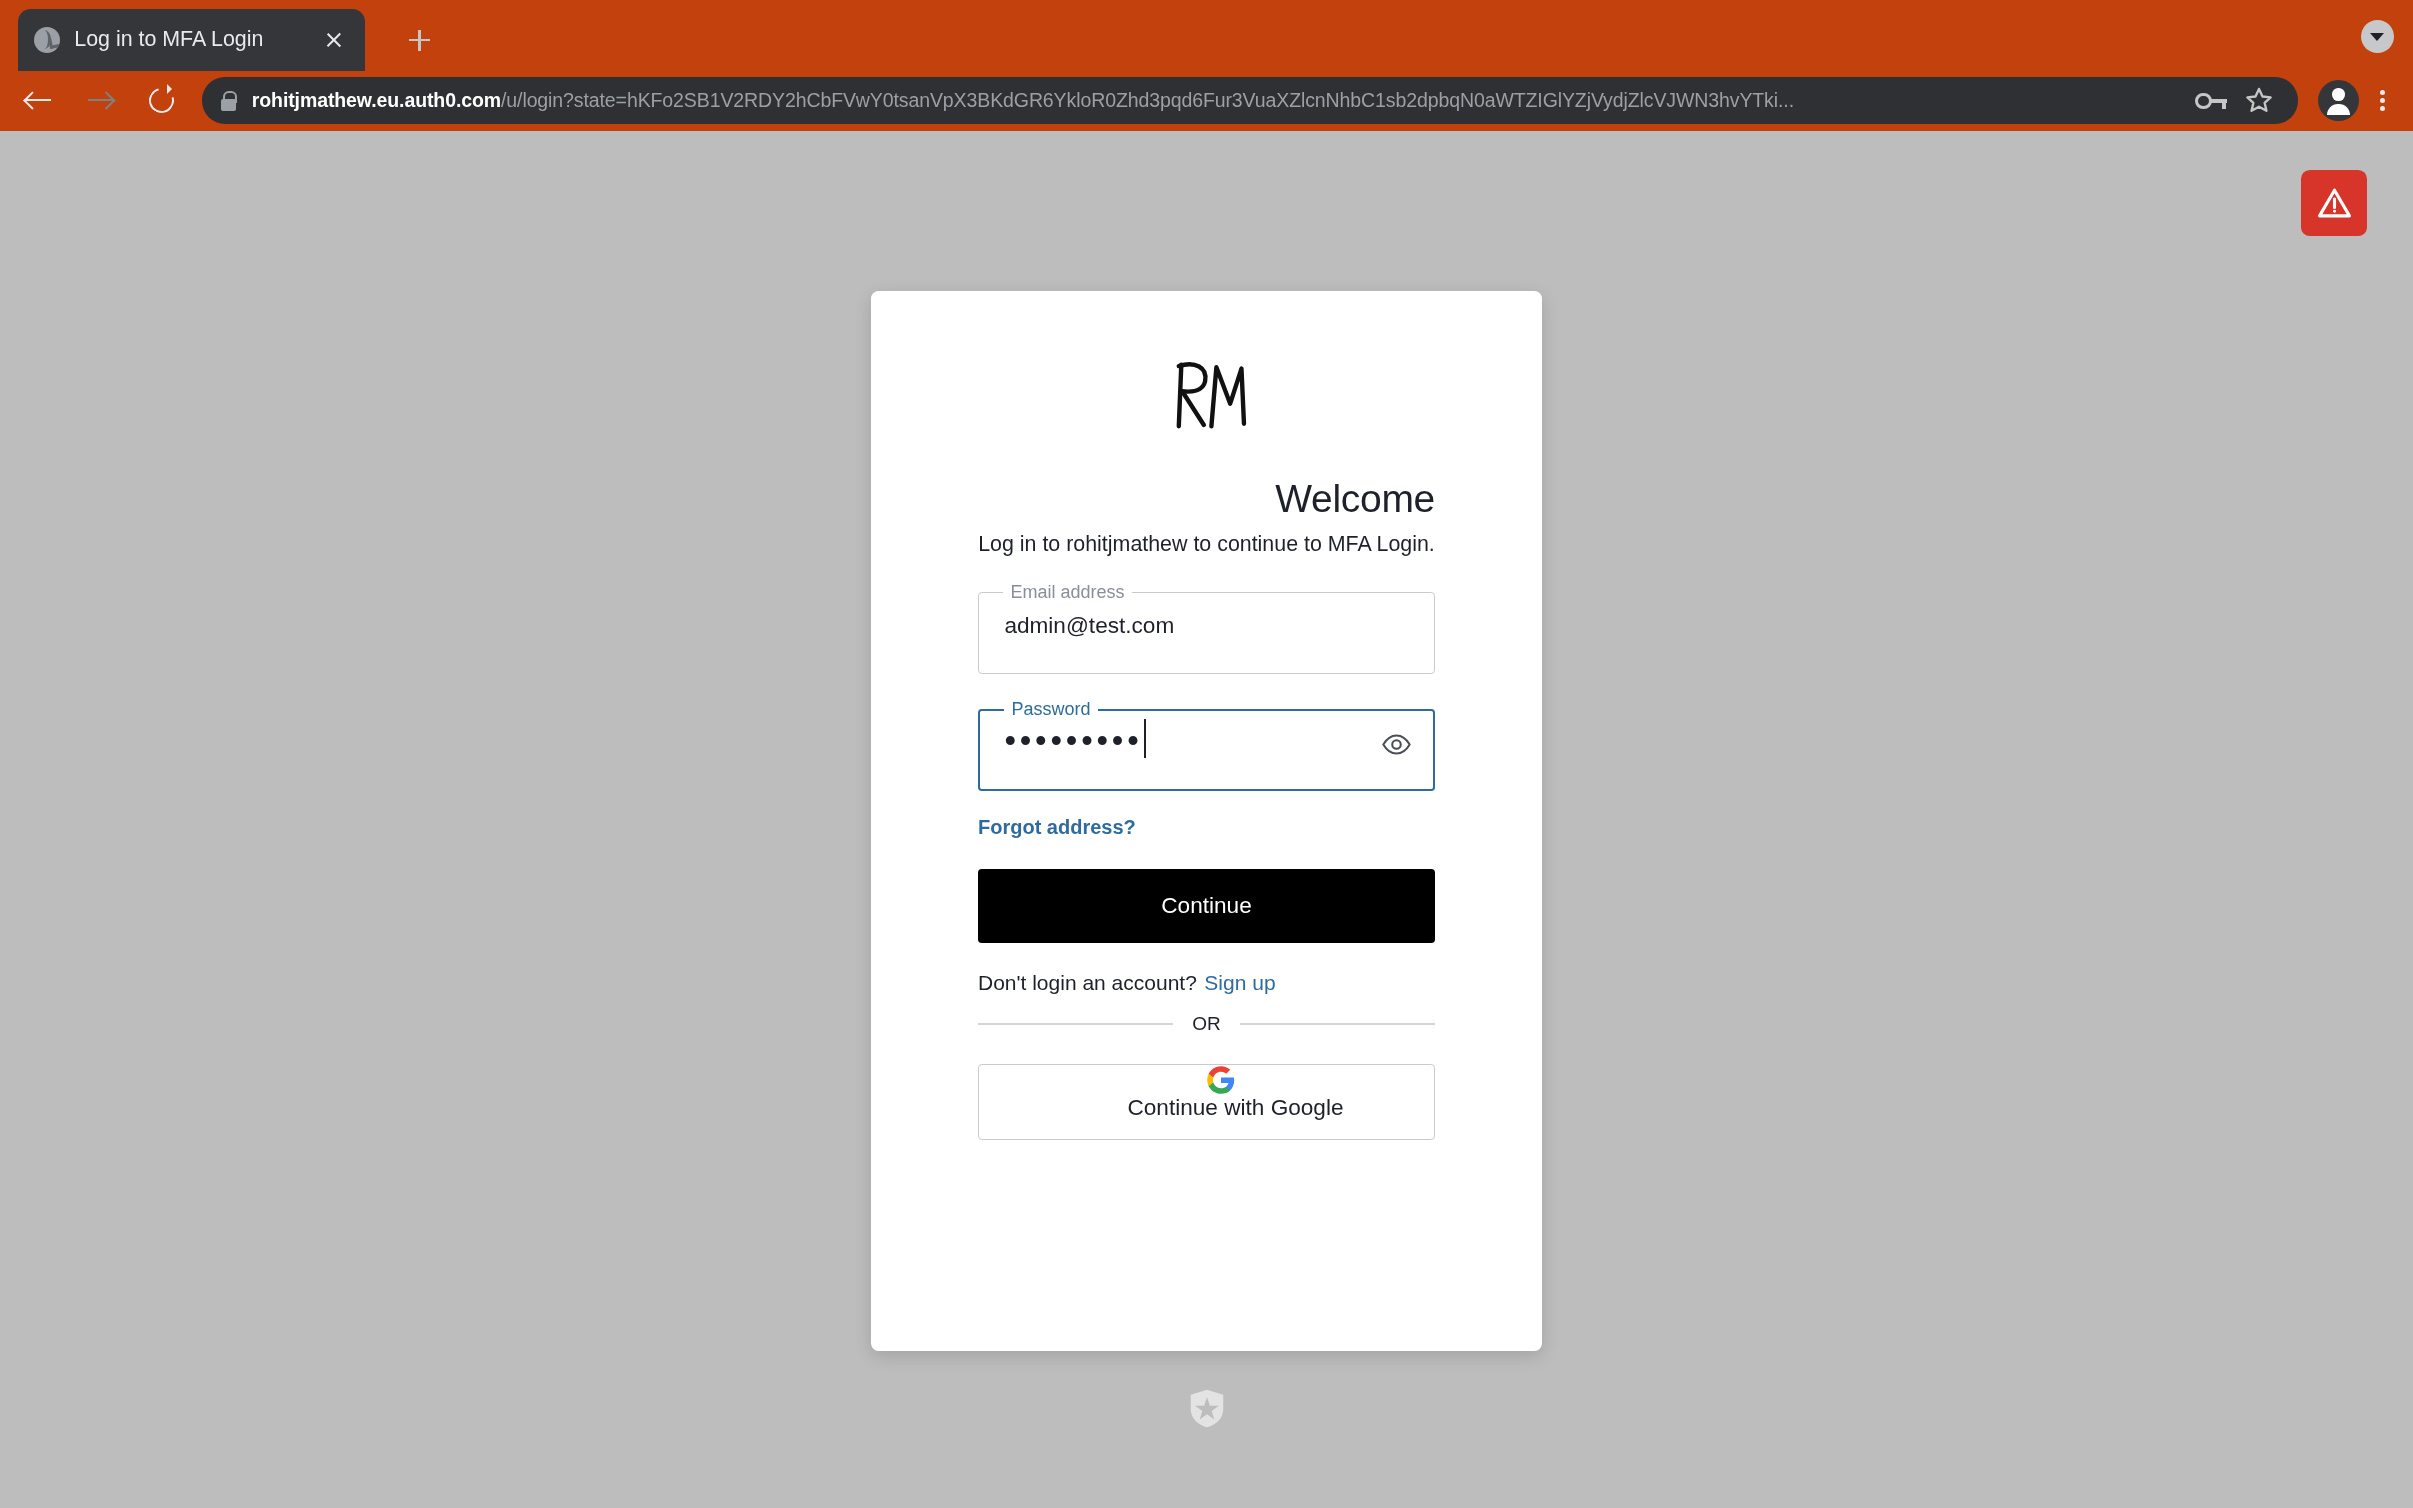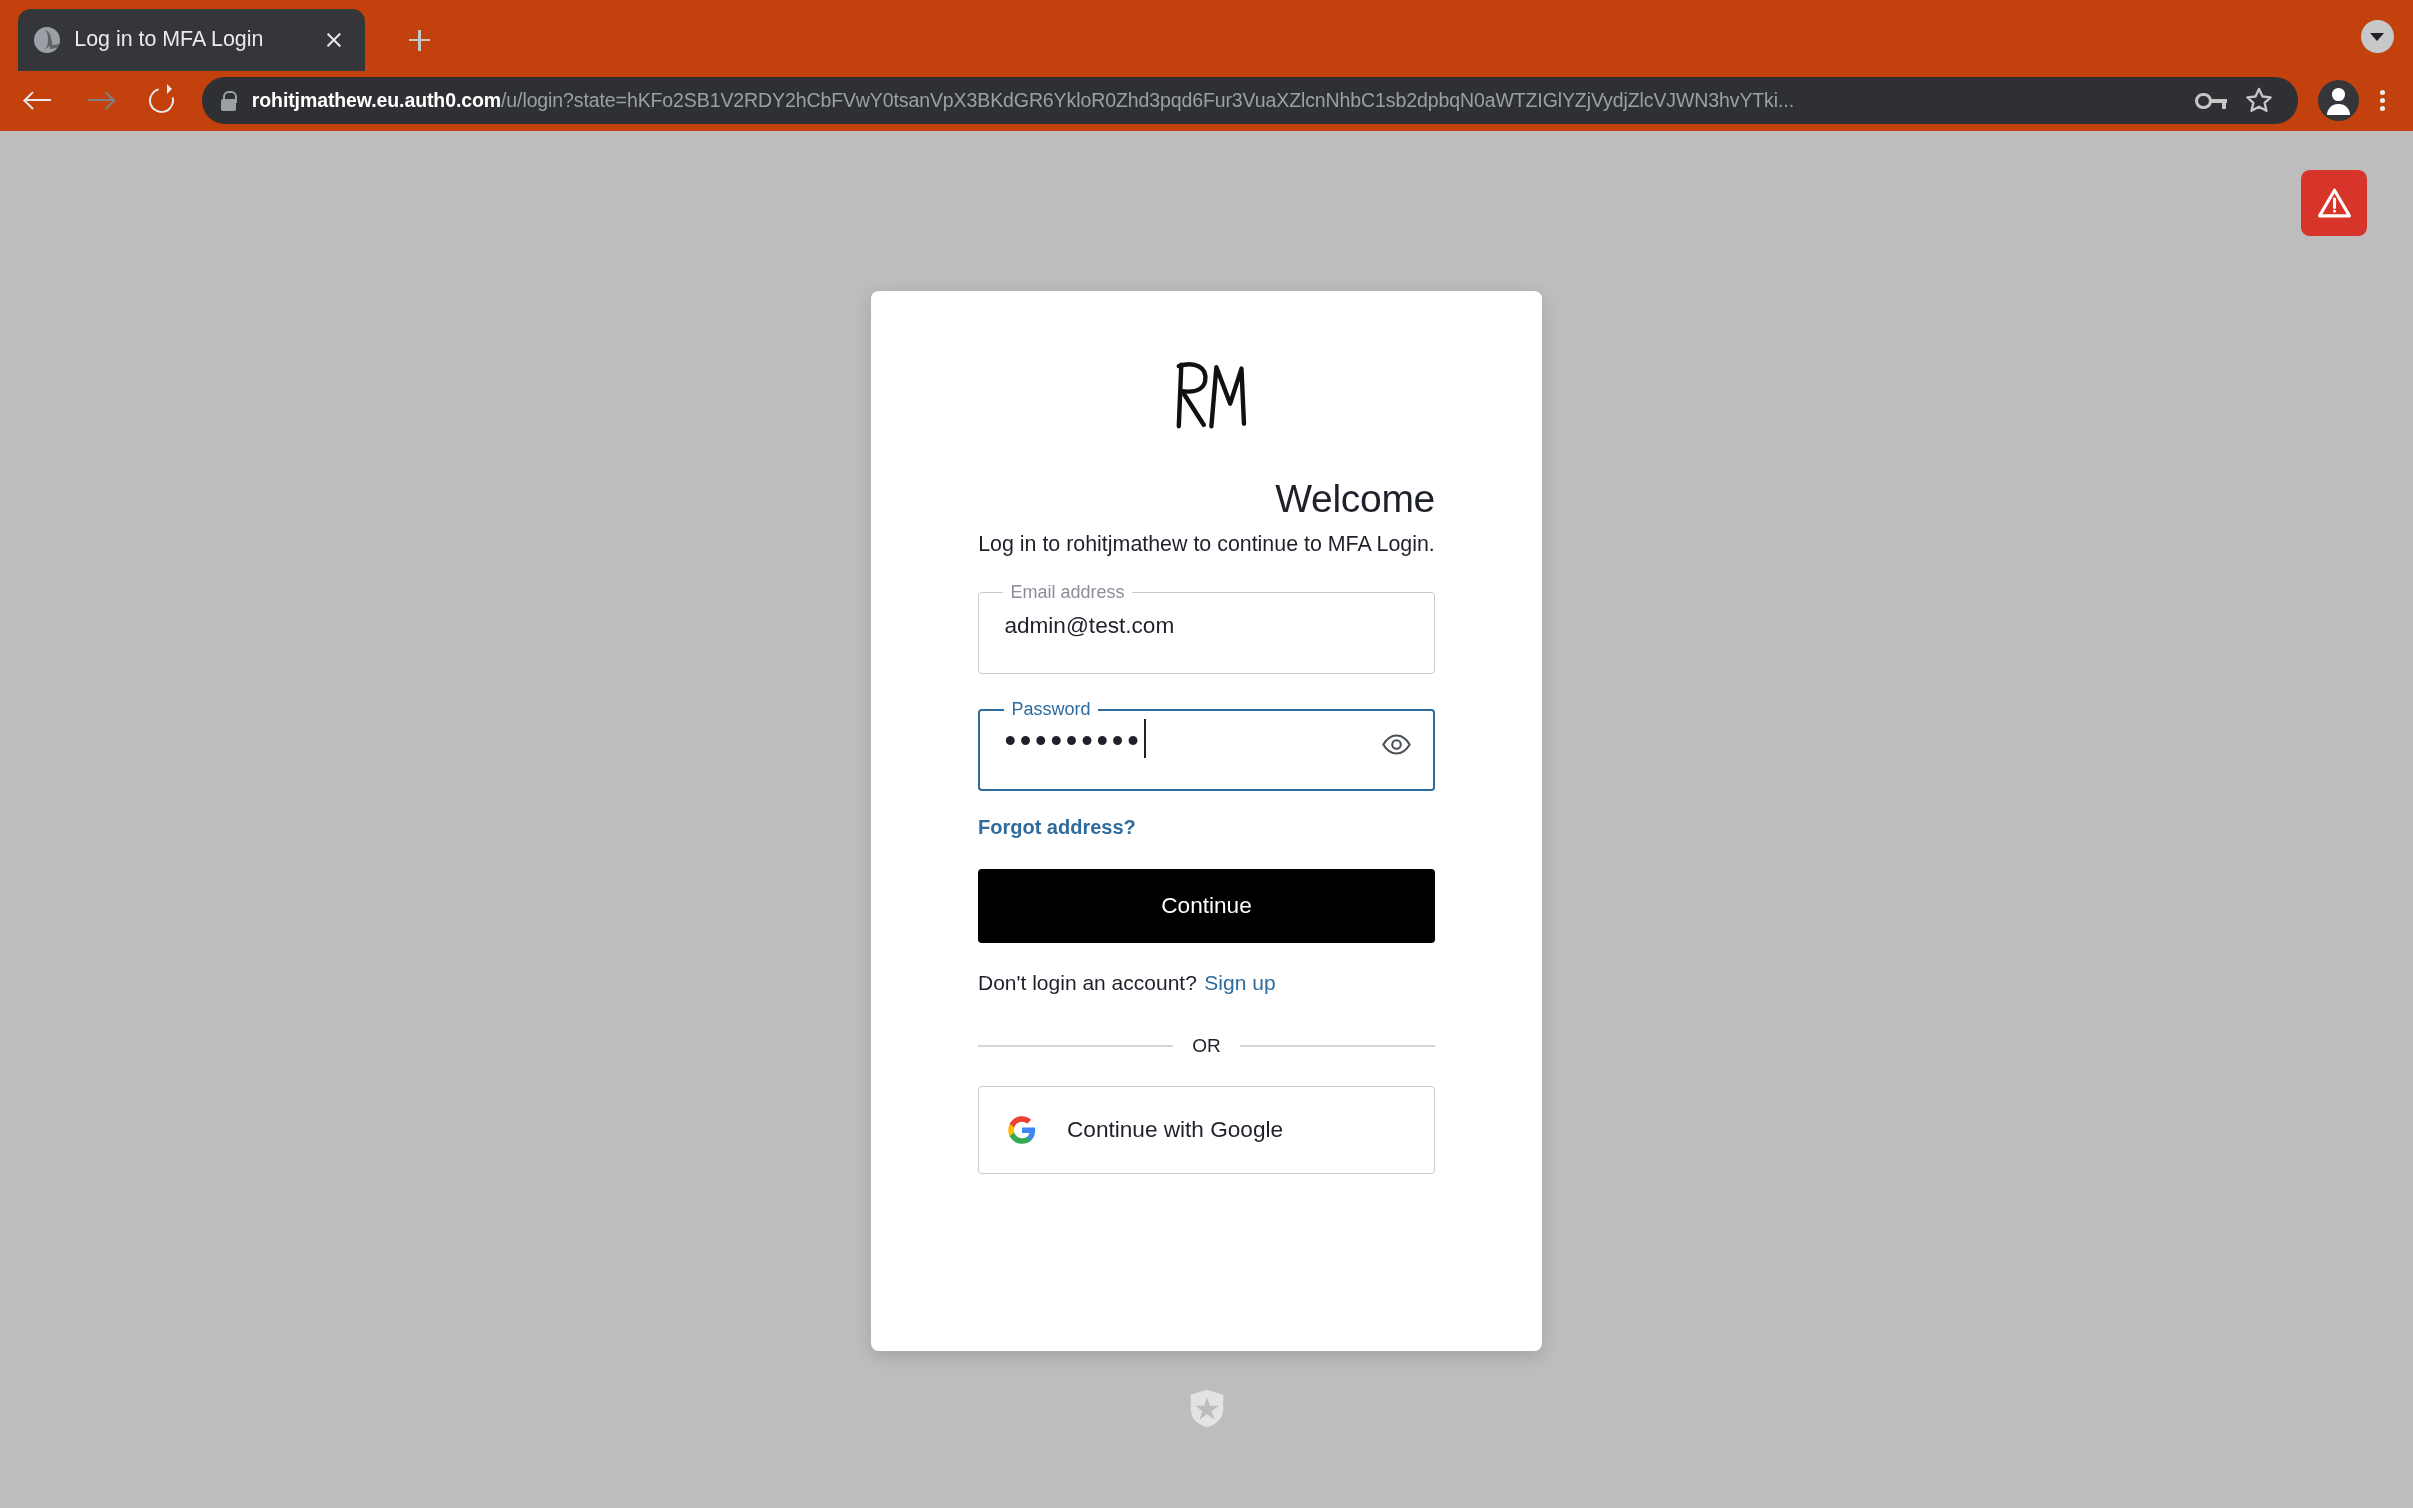--- a/index.html
+++ b/index.html
@@ -305,40 +305,41 @@
   #signup-row {
     margin-top: 28px;
     font-size: 21px; color: #1e212a;
   }
   #signup-link {
     color: #2e6b9e; font-weight: normal;
     text-decoration: none; margin-left: 7.5px;
   }
 
   #or-divider {
-    margin-top: 40px;
+    margin-top: 18px;
     display: flex; align-items: center;
     gap: 19px;
   }
   #or-divider .rule {
     flex: 1 1 auto; height: 1.3px; background: #d4d5d9;
   }
   #or-divider .or-label {
     font-size: 19px; color: #1e212a;
   }
 
   #google-button {
     margin-top: 29px;
-    width: 100%; height: 88px;
+    width: 100%; height: 76px;
     background: #ffffff;
     border: 1.3px solid #c9cace;
     border-radius: 3.8px;
     display: flex; align-items: center;
     padding-left: 28px;
     font-family: "Liberation Sans", sans-serif;
+    flex-direction: column;
   }
   #google-button .g-label {
     margin-left: 30px;
     font-size: 22.6px; color: #1e212a;
   }
 
   #auth0-badge {
     position: absolute;
     left: 50%; transform: translateX(-50%);
     top: 1258px;

